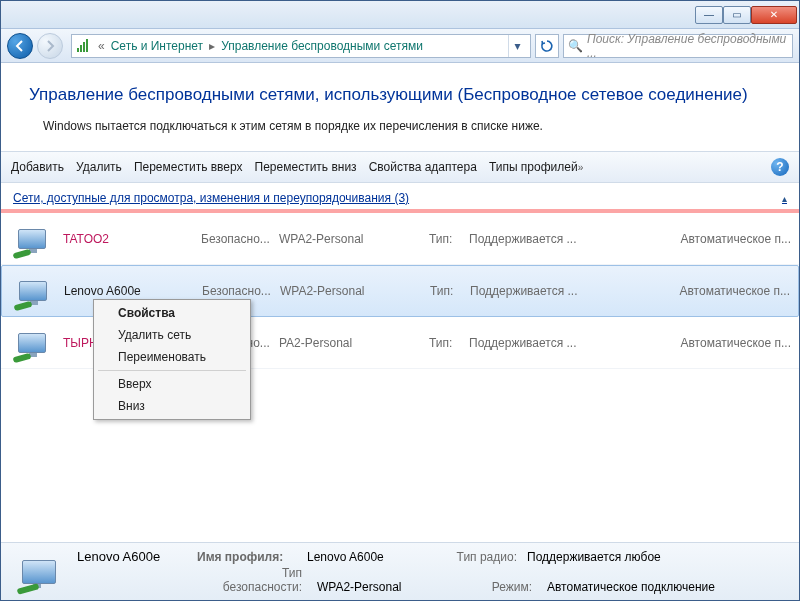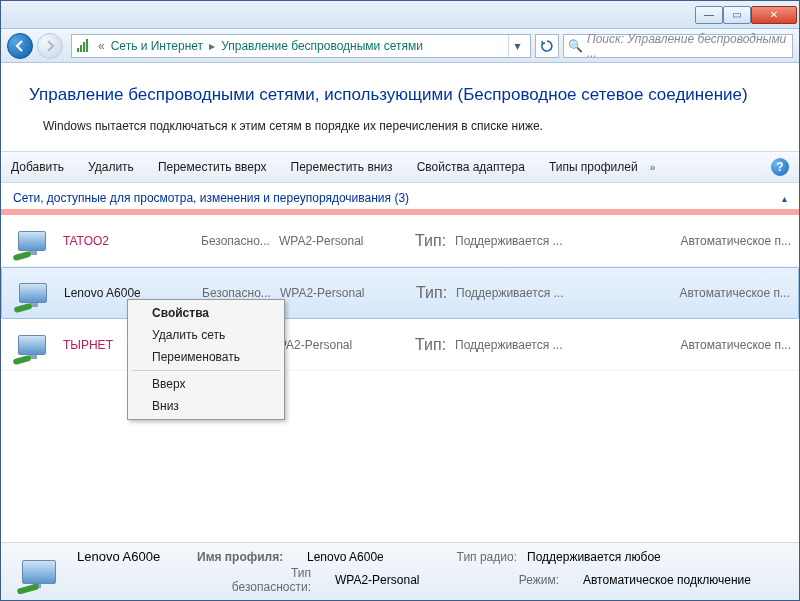--- a/index.html
+++ b/index.html
@@ -16,43 +16,43 @@
   .addr-bar { flex:1; height:24px; background:#fff; border:1px solid #a5b8cf; display:flex; align-items:center; padding:0 4px; gap:6px; margin-left:4px;}
   .addr-bar .crumb { color:#0f766e; cursor:pointer; }
   .addr-bar .sep { color:#6a6a6a; }
   .addr-drop { width:18px; height:22px; display:flex; align-items:center; justify-content:center; color:#3b5d8a; cursor:pointer; border-left:1px solid #d0dbe8;}
   .refresh-btn { width:24px; height:24px; border:1px solid #a5b8cf; background:#fff; display:flex; align-items:center; justify-content:center; color:#1a63b0; cursor:pointer;}
   .search-bar { width:230px; height:24px; background:#fff; border:1px solid #a5b8cf; display:flex; align-items:center; padding:0 4px; color:#8a8a8a; font-style:italic;}
   .search-bar .sicon { margin-right:4px; font-style:normal; color:#3b72a8;}
   .content { position:absolute; top:62px; left:0; right:0; bottom:0; background:#fff; overflow:hidden;}
   .heading { color:#003399; font-size:17px; padding:22px 28px 10px 28px; font-weight:400;}
   .subtext { padding:4px 28px 18px 42px; color:#222; font-size:12px;}
-  .toolbar { height:32px; background:linear-gradient(#f7fafd,#e5edf7); border-top:1px solid #d0dbe8; border-bottom:1px solid #d0dbe8; display:flex; align-items:center; padding:0 10px; gap:24px; color:#1a1a1a; font-size:12px;}
+  .toolbar { height:32px; background:linear-gradient(#f7fafd,#e5edf7); border-top:1px solid #d0dbe8; border-bottom:1px solid #d0dbe8; display:flex; align-items:center; padding:0 10px; gap:12px; color:#1a1a1a; font-size:12px;}
   .toolbar .tbtn { cursor:pointer; }
   .toolbar .chev { font-size:10px; color:#555; margin-left:-12px;}
   .toolbar .help { margin-left:auto; width:18px; height:18px; border-radius:50%; background:radial-gradient(circle at 30% 30%, #6fb5f0, #1466bb); color:#fff; display:flex; align-items:center; justify-content:center; font-weight:bold; cursor:pointer;}
-  .group-header { color:#003399; padding:8px 12px 4px 12px; font-size:12px; border-bottom:6px solid #fca5a5; display:flex; justify-content:space-between; align-items:center;}
+  .group-header { color:#003399; padding:8px 12px 4px 12px; font-size:12px; border-bottom:4px solid #fca5a5; display:flex; justify-content:space-between; align-items:center;text-decoration:underline;}
   .group-header .collapse { color:#27558f; cursor:pointer; font-size:10px;}
   .list { }
   .row { display:flex; align-items:center; height:52px; padding:0 8px; border-bottom:1px solid #f0f3f7; gap:8px;}
   .row.selected { background:linear-gradient(#e9f2fc,#d5e7fa); border:1px solid #9cc0e6; border-radius:2px;}
   .net-icon { width:46px; height:40px; display:flex; align-items:center; justify-content:center; position:relative;}
   .monitor { width:28px; height:20px; background:linear-gradient(#cfe4f7,#5a96cf); border:1px solid #6a88aa; border-radius:2px; position:relative;}
   .monitor::after { content:""; position:absolute; bottom:-5px; left:10px; width:8px; height:4px; background:#8aa4bd;}
   .cable { width:18px; height:6px; background:#3a9a3a; border-radius:3px; position:absolute; bottom:2px; left:4px; transform:rotate(-15deg);}
   .col-name { width:130px; font-size:12px; color:#be185d;}
   .col-sec-lbl { width:70px; color:#6a6a6a; font-size:12px;}
   .col-sec-val { width:128px; color:#6a6a6a; font-size:12px;}
-  .col-type-lbl { width:32px; color:#6a6a6a; font-size:16px;}
+  .col-type-lbl { width:32px; color:#6a6a6a; font-size:12px;margin-left:14px;}
   .col-type-val { width:130px; color:#6a6a6a; font-size:12px;}
   .col-auto { flex:1; text-align:right; color:#6a6a6a; font-size:12px; padding-left:40px;}
   .row.selected .col-name { color:#1a1a1a;}
   .details { position:absolute; bottom:0; left:0; right:0; height:58px; background:linear-gradient(#f4f8fc,#e4edf6); border-top:1px solid #cfdae7; display:flex; align-items:center; padding:6px 12px; gap:12px;}
   .details .net-icon { width:52px; height:44px;}
-  .ctx-menu { position:absolute; top:298px; left:126px; width:158px; background:#f5f5f5; border:1px solid #9a9a9a; box-shadow:2px 2px 4px rgba(0,0,0,0.25); padding:2px; z-index:50;}
+  .ctx-menu { position:absolute; top:298px; left:92px; width:158px; background:#f5f5f5; border:1px solid #9a9a9a; box-shadow:2px 2px 4px rgba(0,0,0,0.25); padding:2px; z-index:50;}
   .ctx-menu .mrow { height:22px; display:flex; align-items:center; padding:0 22px; font-size:12px; color:#222; cursor:pointer;}
   .ctx-menu .mrow.bold { font-weight:bold;}
   .ctx-menu .msep { height:1px; background:#d0d0d0; margin:2px 2px;}
   .addr-icon { width:16px; height:16px; display:flex; align-items:center; justify-content:center; }
   .addr-icon svg { width:16px; height:16px; }
 </style>
 </head>
 <body>
 
 <div class="window">
@@ -170,21 +170,21 @@
           <div class="cable" style="width:22px"></div>
         </div>
       <div style="display:flex; flex-direction:column; gap:2px;">
         <div style="display:flex; gap:10px; align-items:baseline;">
           <span style="width:110px; font-size:13px;">Lenovo A600e</span>
           <span class="lbl" style="color:#6a6a6a; width:100px; text-align:left;font-weight:bold;">Имя профиля:</span>
           <span class="val" style="width:120px;">Lenovo A600e</span>
           <span class="lbl" style="color:#6a6a6a; width:80px; text-align:right;">Тип радио:</span>
           <span class="val">Поддерживается любое</span>
         </div>
-        <div style="display:flex; gap:24px; align-items:center;">
+        <div style="display:flex; gap:15px; align-items:flex-end;">
           <span style="width:110px;"></span>
           <span class="lbl" style="color:#6a6a6a; width:100px; text-align:right;">Тип безопасности:</span>
           <span class="val" style="width:120px;">WPA2-Personal</span>
           <span class="lbl" style="color:#6a6a6a; width:80px; text-align:right;">Режим:</span>
           <span class="val">Автоматическое подключение</span>
         </div>
       </div>
     </div>
   </div>
 

